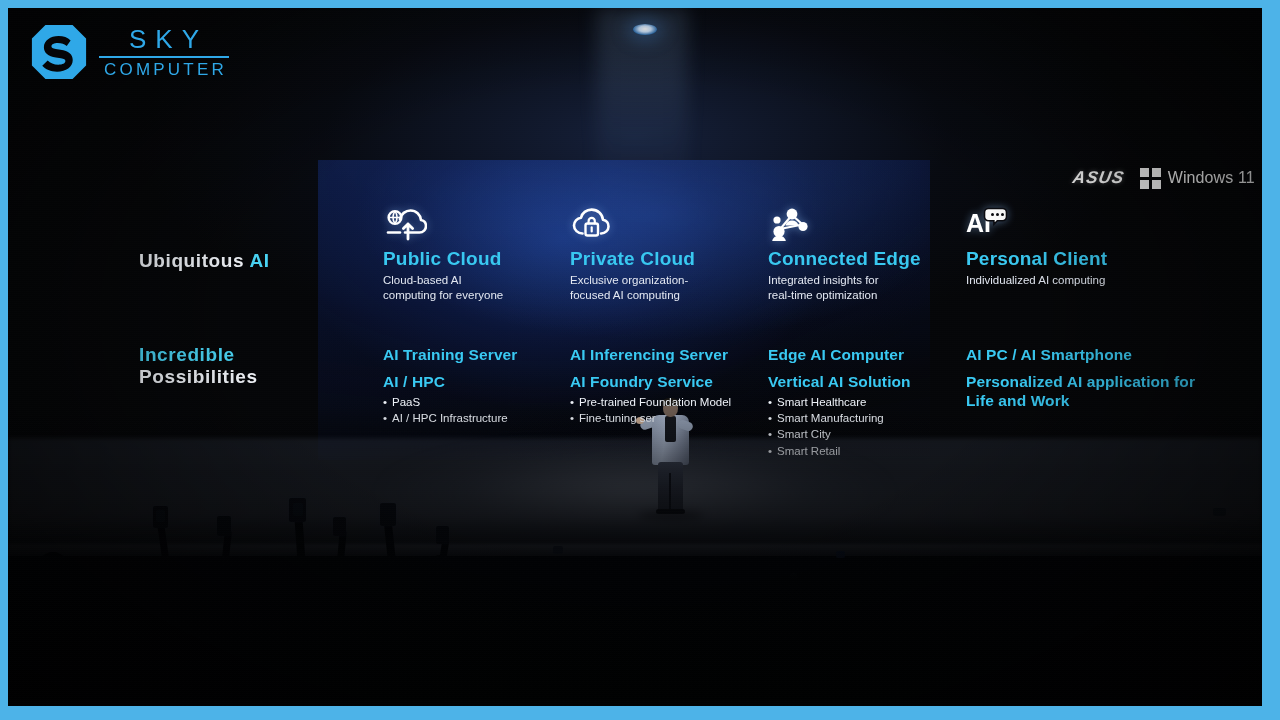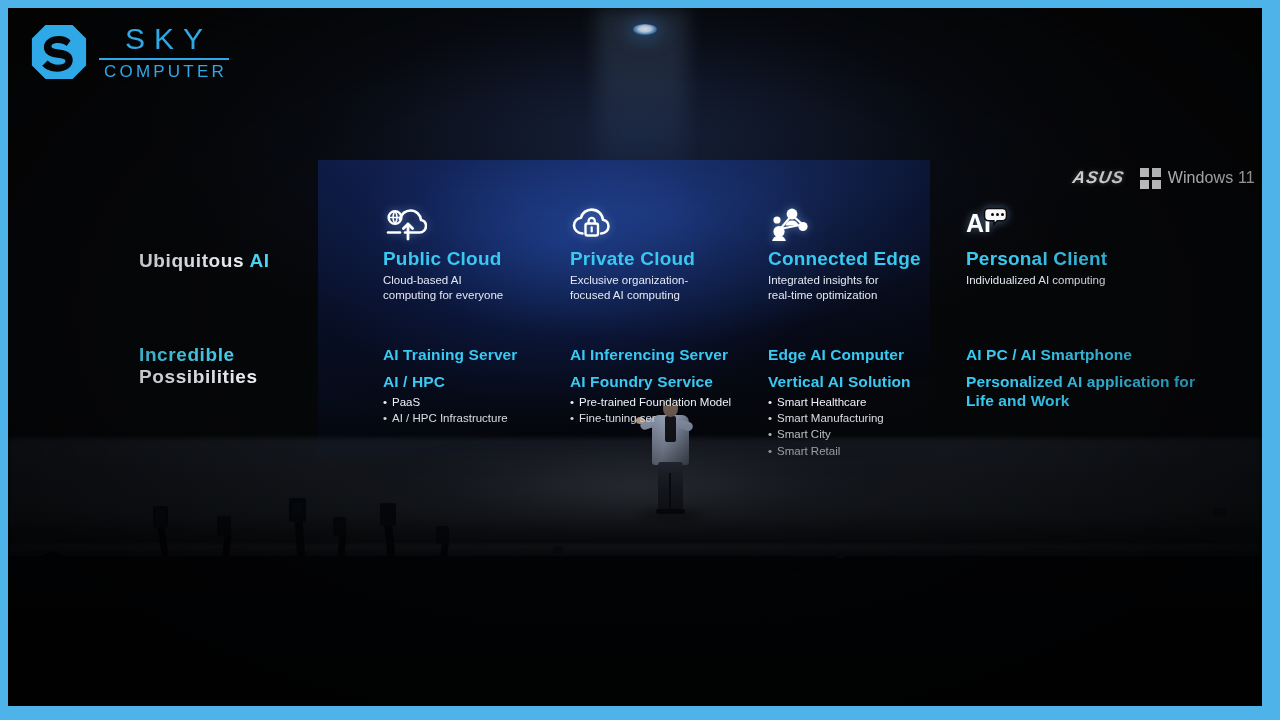--- a/index.html
+++ b/index.html
@@ -145,21 +145,21 @@
 
   
   #grain { position:absolute; inset:0; opacity:.05;
     background-image:repeating-linear-gradient(0deg, rgba(255,255,255,.12) 0 1px, rgba(0,0,0,0) 1px 2px);
     pointer-events:none; }
 
   
   #wm { position:absolute; left:20px; top:14px; display:flex; align-items:center; gap:9px; }
   #wm-hex { width:62px; height:60px; }
   #wm-text { display:flex; flex-direction:column; align-items:center; }
-  #wm-sky { color:#2fa8e8; font-size:30px; letter-spacing:9px; font-weight:400; line-height:1;
+  #wm-sky { color:#2fa8e8; font-size:26px; letter-spacing:9px; font-weight:400; line-height:1;
             text-indent:9px; font-family:"Liberation Sans", sans-serif; }
   #wm-rule { width:130px; height:2px; background:#2fa8e8; margin:4px 0 3px; }
   #wm-comp { color:#2fa8e8; font-size:17px; letter-spacing:3.2px; line-height:1; text-indent:3px; }
 </style>
 </head>
 <body>
 
 <div id="frame">
   <div id="photo">
 

